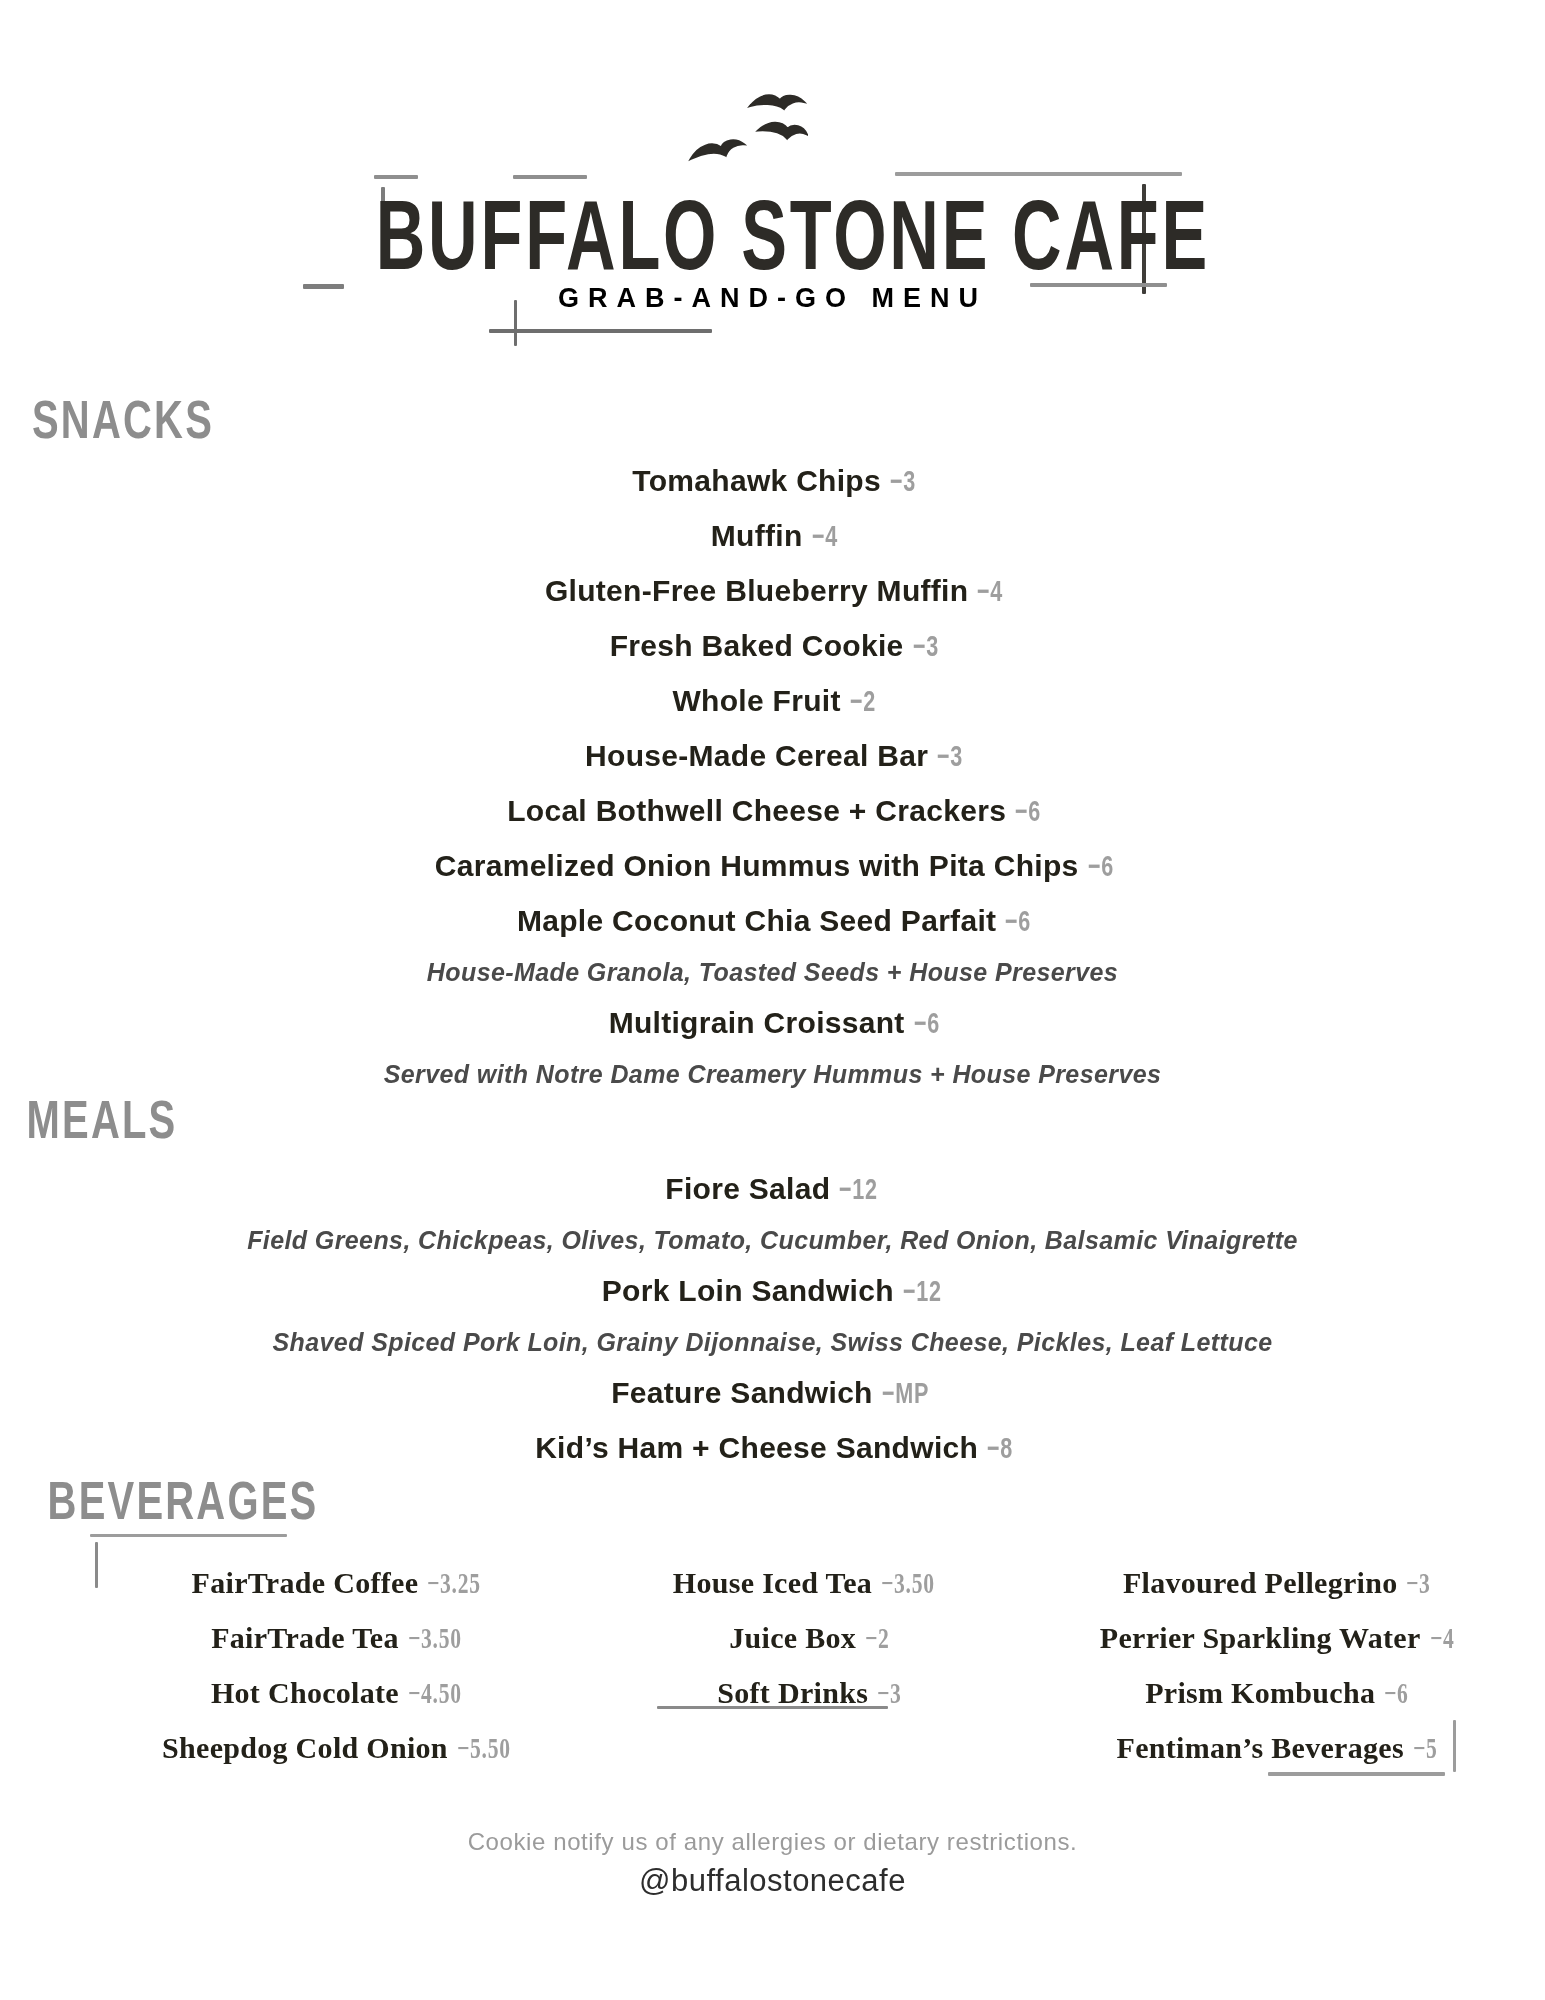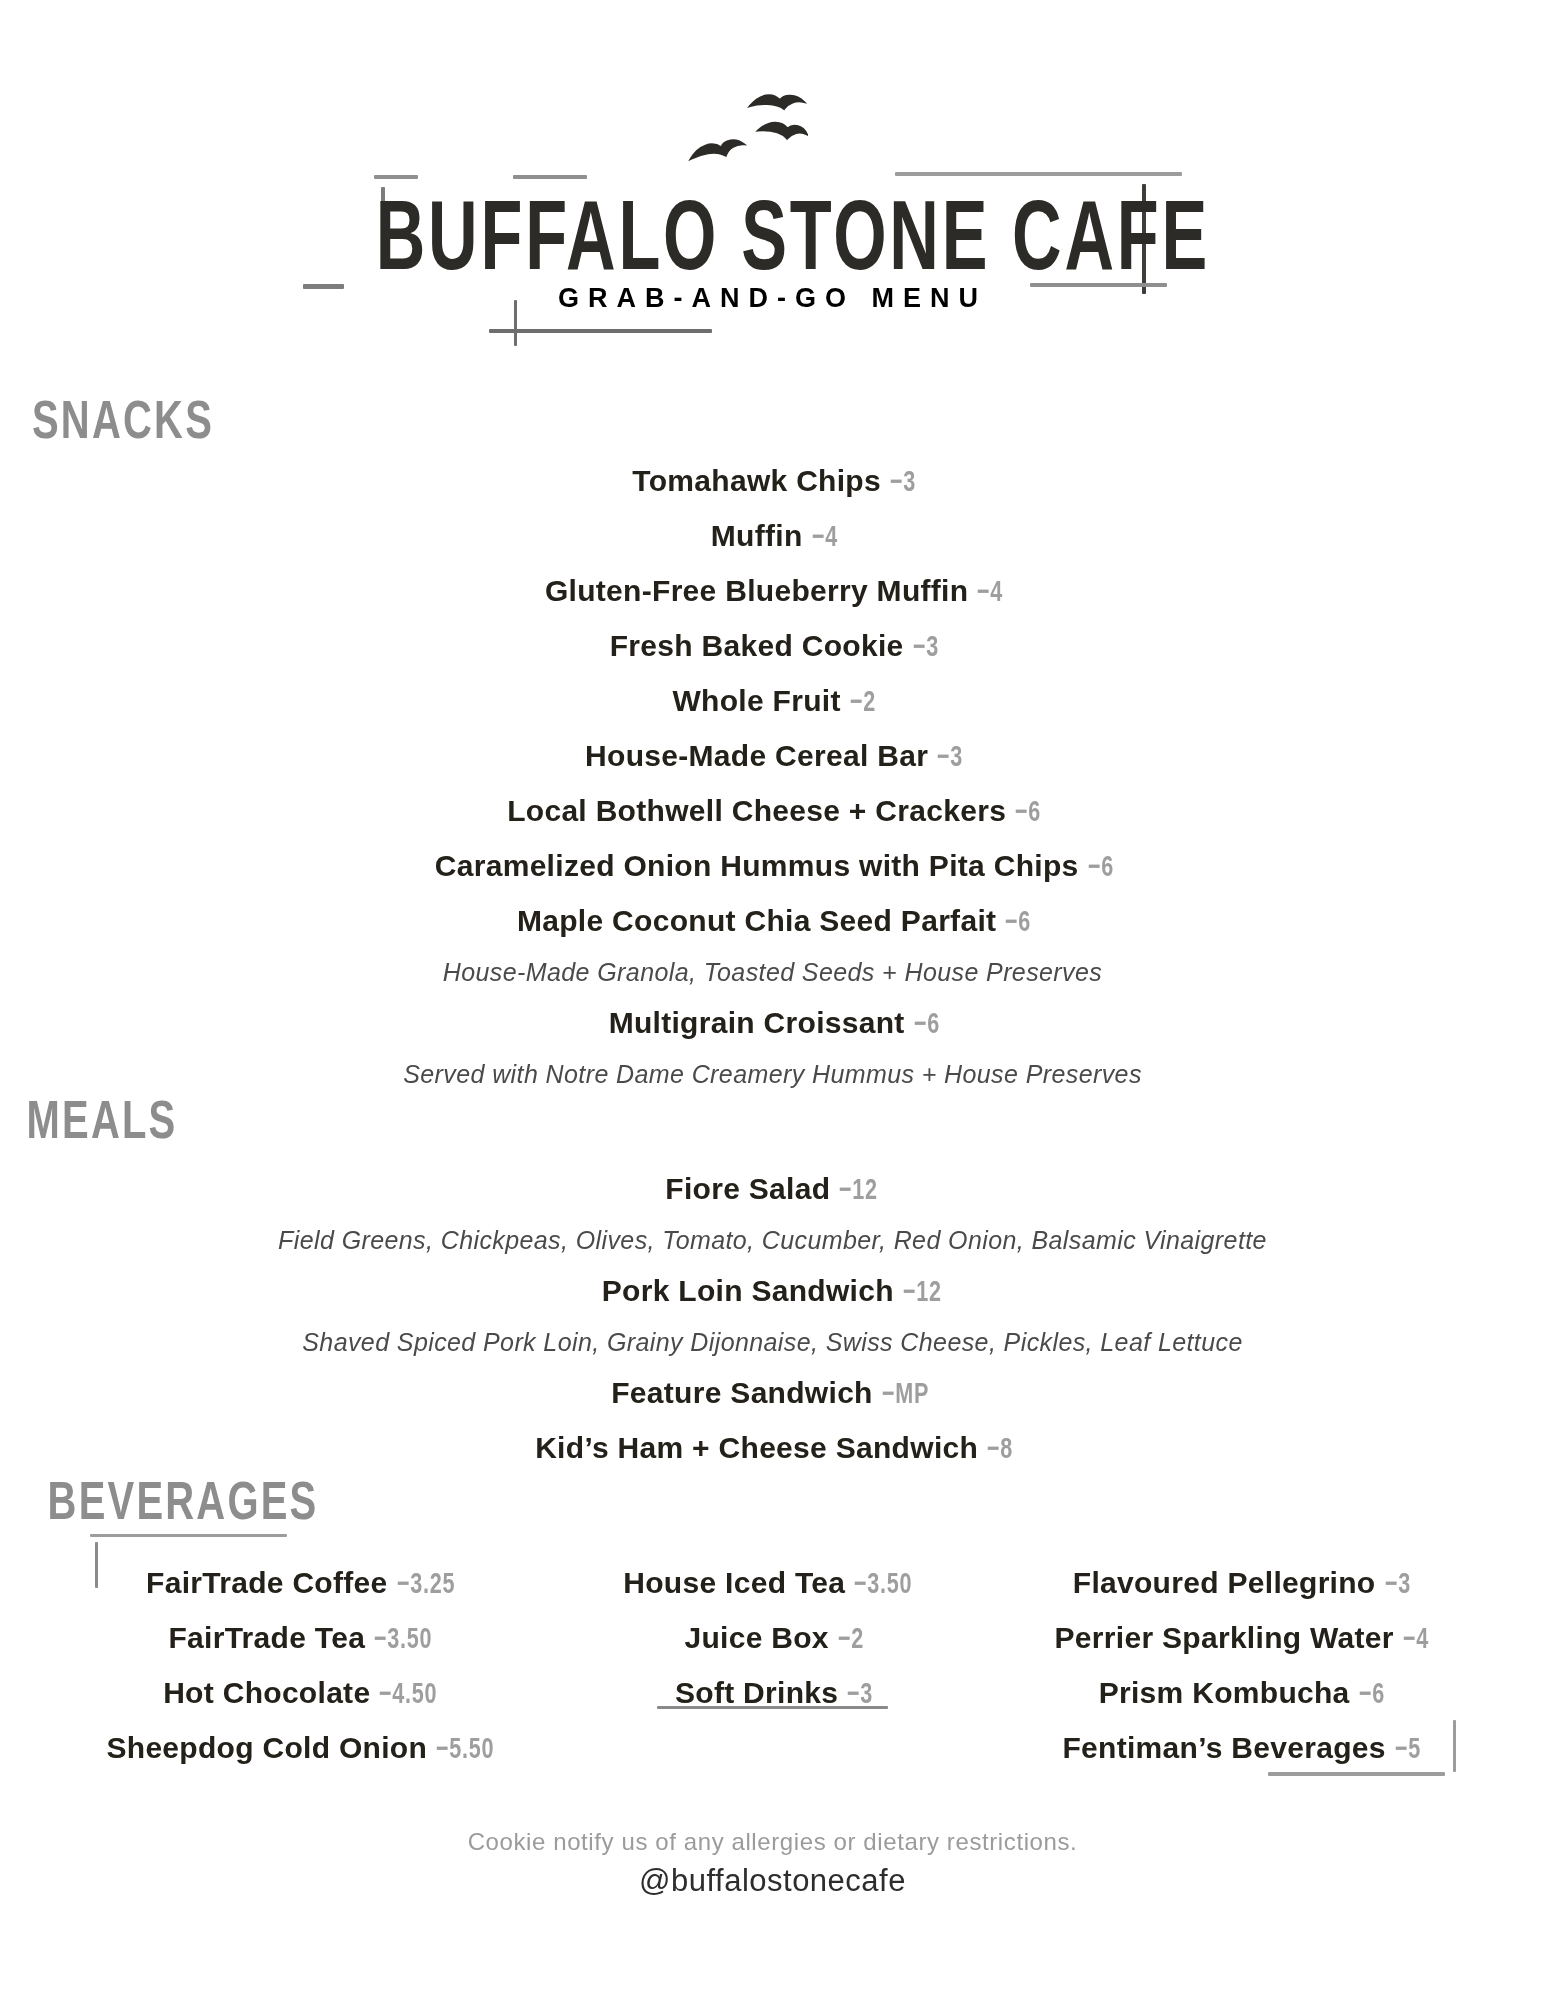--- a/index.html
+++ b/index.html
@@ -56,29 +56,29 @@
   .item {
     text-align:center; font-size:30px; line-height:38px; font-weight:700;
     color:#232119; letter-spacing:0.3px; margin:0 0 17px 0; white-space:nowrap;
   }
   .price {
     display:inline-block; transform:scaleX(0.72); transform-origin:0 70%;
     color:#9e9e9e; font-weight:700; letter-spacing:1px;
     margin-left:9px; margin-right:-0.45em;
   }
   .desc {
-    text-align:center; font-style:italic; font-weight:400;
+    text-align:center; font-style:italic; font-weight:700;
     font-size:25px; line-height:30px; color:#4a4a4a; letter-spacing:0.4px;
     margin:2px 0 17px 0; white-space:nowrap;
   }
 
   
   .bev-grid {
-    margin-top:37px; padding:0 60px;
-    display:grid; grid-template-columns:490px 445px 490px;
+    margin-top:37px; padding:0 95px;
+    display:grid; grid-template-columns:490px 445px 490px;font-family:Liberation Serif, serif;
   }
   .bev-col { text-align:center; }
 
   
   .footer-note {
     position:absolute; top:1827px; left:0; width:100%; text-align:center;
     font-size:24px; line-height:30px; color:#9b9b9b; letter-spacing:0.6px;
   }
   .social-handle {
     position:absolute; top:1862px; left:0; width:100%; text-align:center;

